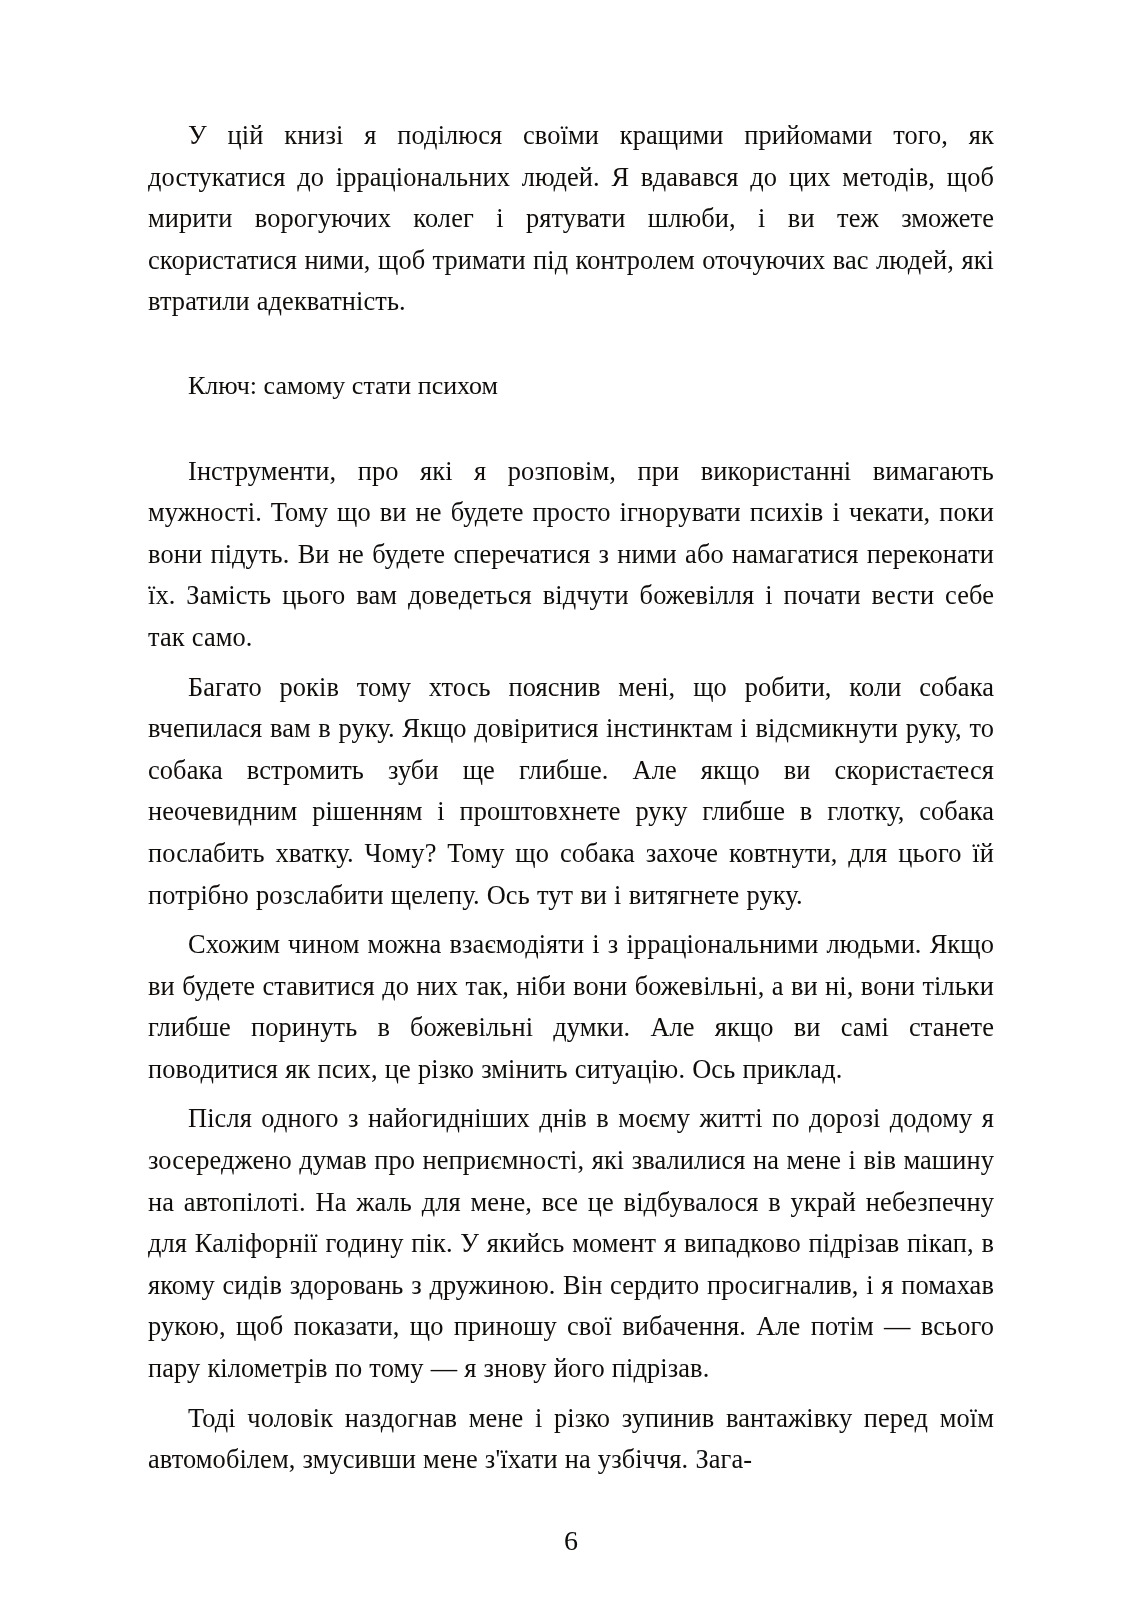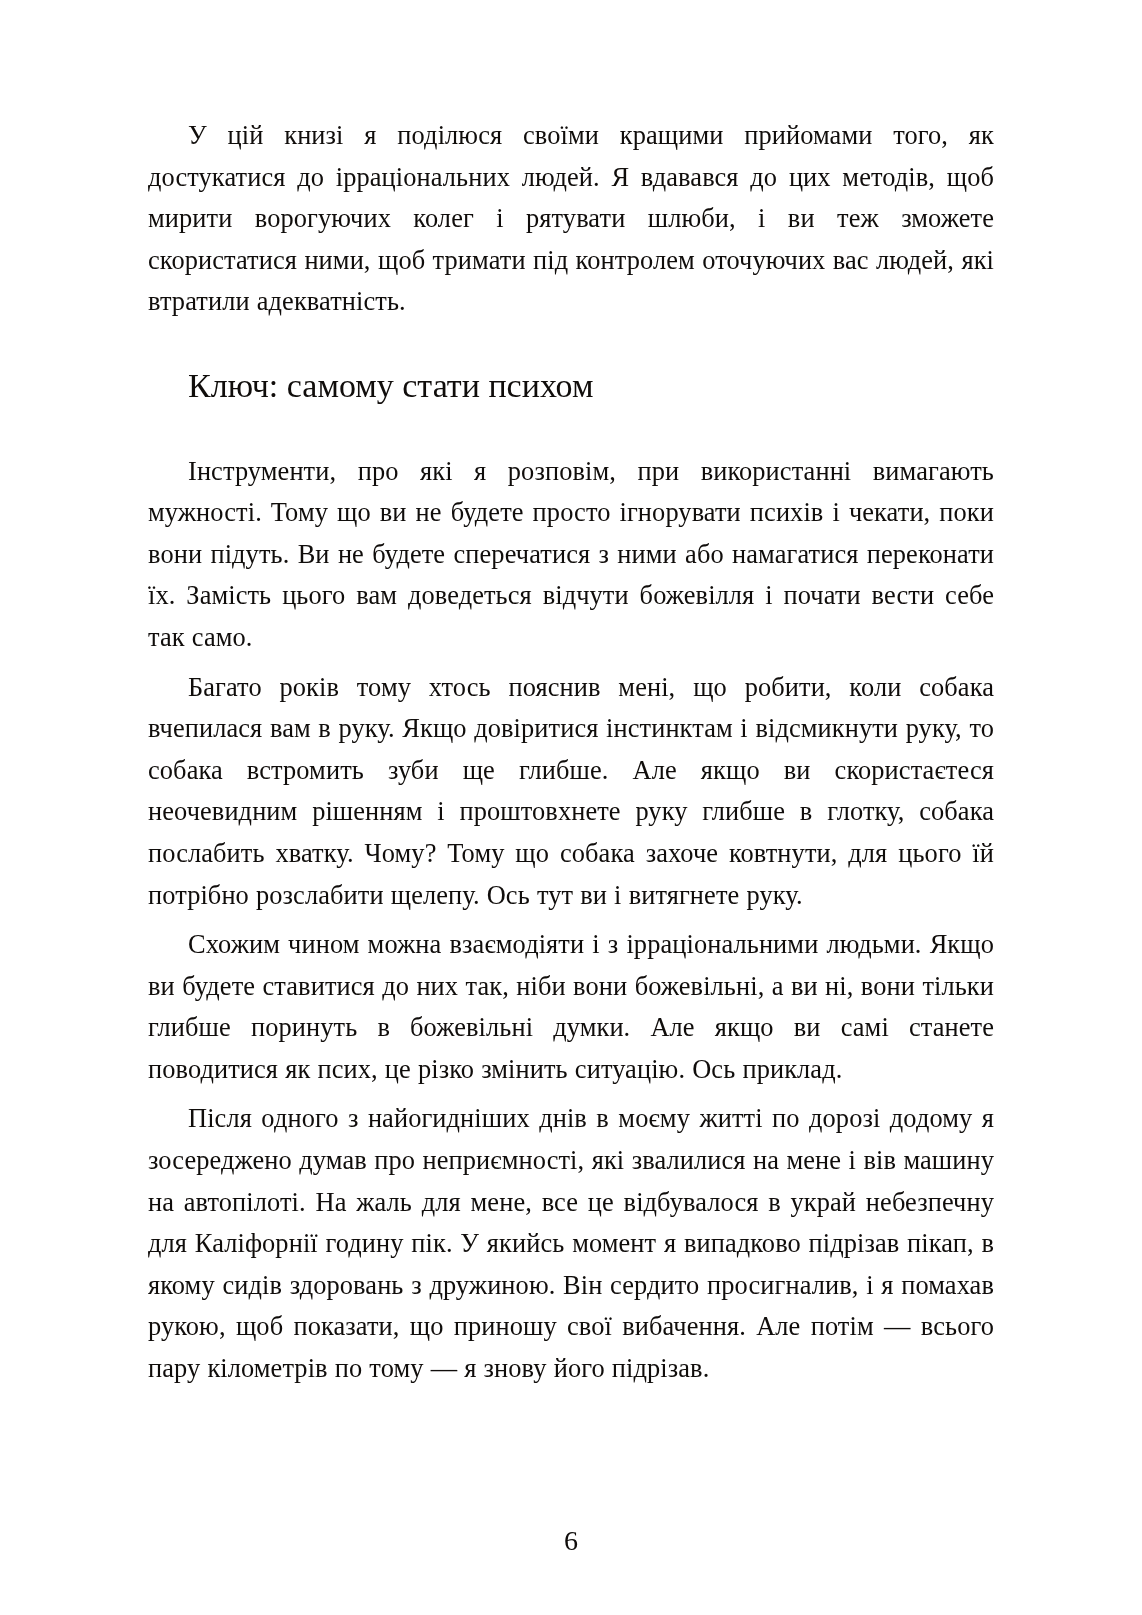--- a/index.html
+++ b/index.html
@@ -35,21 +35,21 @@
     letter-spacing: 0.1px;
     word-spacing: 0.4px;
     -webkit-font-feature-settings: "kern" 1;
     font-feature-settings: "kern" 1;
   }
   p.body.nogap {
     margin-top: 8px;
   }
   p.sub {
     margin: 0;
-    font-size: 34px;
+    font-size: 26px;
     line-height: 41.6px;
     text-align: left;
     text-indent: 40px;
   }
   .gap-after-intro { height: 42px; }
   .gap-after-key { height: 44px; }
   .folio {
     position: absolute;
     left: 0;
     right: 0;
@@ -75,17 +75,18 @@
     <div class="gap-after-key"></div>
 
     <p class="body">Інструменти, про які я розповім, при використанні вимагають мужності. Тому що ви не будете просто ігнорувати психів і чекати, поки вони підуть. Ви не будете сперечатися з ними або намагатися переконати їх. Замість цього вам доведеться відчути божевілля і почати вести себе так само.</p>
 
     <p class="body nogap">Багато років тому хтось пояснив мені, що робити, коли собака вчепилася вам в руку. Якщо довіритися інстинктам і відсмикнути руку, то собака встромить зуби ще глибше. Але якщо ви скористаєтеся неочевидним рішенням і проштовхнете руку глибше в глотку, собака послабить хватку. Чому? Тому що собака захоче ковтнути, для цього їй потрібно розслабити щелепу. Ось тут ви і витягнете руку.</p>
 
     <p class="body nogap">Схожим чином можна взаємодіяти і з ірраціональними людьми. Якщо ви будете ставитися до них так, ніби вони божевільні, а ви ні, вони тільки глибше поринуть в божевільні думки. Але якщо ви самі станете поводитися як псих, це різко змінить ситуацію. Ось приклад.</p>
 
     <p class="body nogap">Після одного з найогидніших днів в моєму житті по дорозі додому я зосереджено думав про неприємності, які звалилися на мене і вів машину на автопілоті. На жаль для мене, все це відбувалося в украй небезпечну для Каліфорнії годину пік. У якийсь момент я випадково підрізав пікап, в якому сидів здоровань з дружиною. Він сердито просигналив, і я помахав рукою, щоб показати, що приношу свої вибачення. Але потім — всього пару кілометрів по тому — я знову його підрізав.</p>
 
+    <p class="body nogap">Тоді чоловік наздогнав мене і різко зупинив вантажівку перед моїм автомобілем, змусивши мене з'їхати на узбіччя. Зага-</p>
 
   </div>
 
   <div class="folio">6</div>
 </div>
 
 </body></html>

